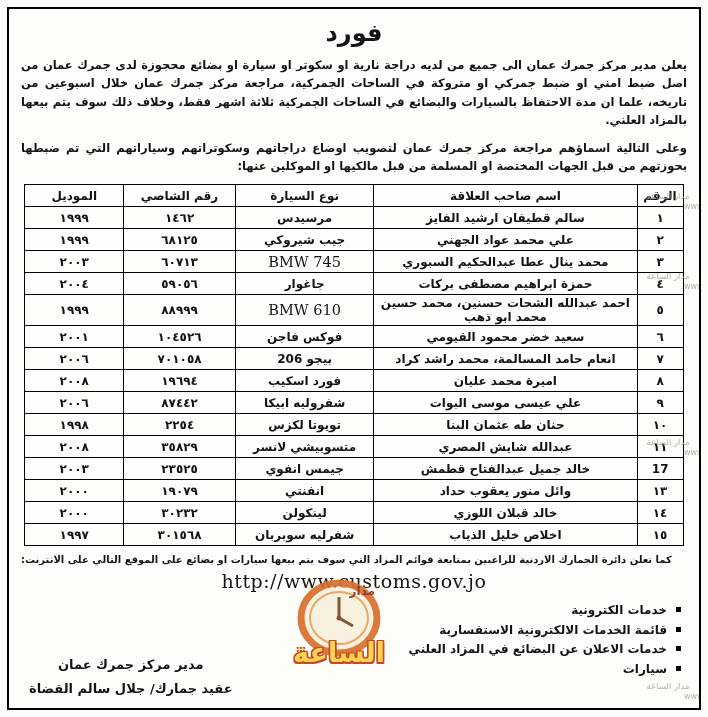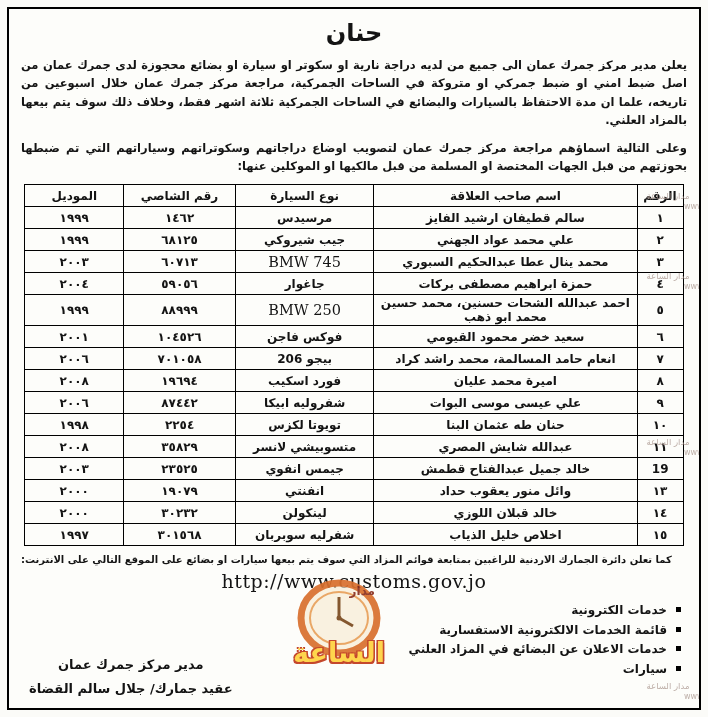--- a/index.html
+++ b/index.html
@@ -135,21 +135,21 @@
     direction:rtl;
   }
   .wm .wm-url { direction:ltr; display:block; font-size:8px;padding-left:47px; }
   .wm1 { top:182px; } .wm2 { top:262px; } .wm3 { top:428px; } .wm4 { bottom:6px; }
 </style>
 </head>
 <body>
 
 <div class="page">
 
-  <div class="title">حنان</div>
+  <div class="title">فورد</div>
 
   <p class="para">يعلن مدير مركز جمرك عمان الى جميع من لديه دراجة نارية او سكوتر او سيارة او بضائع محجوزة لدى جمرك عمان من اصل ضبط امني او ضبط جمركي او متروكة في الساحات الجمركية، مراجعة مركز جمرك عمان خلال اسبوعين من تاريخه، علما ان مدة الاحتفاظ بالسيارات والبضائع في الساحات الجمركية ثلاثة اشهر فقط، وخلاف ذلك سوف يتم بيعها بالمزاد العلني.</p>
   <p class="para">وعلى التالية اسماؤهم مراجعة مركز جمرك عمان لتصويب اوضاع دراجاتهم وسكوتراتهم وسياراتهم التي تم ضبطها بحوزتهم من قبل الجهات المختصة او المسلمة من قبل مالكيها او الموكلين عنها:</p>
 
   <table class="vehicles">
     <colgroup>
       <col class="col-num">
         <col class="col-name">
         <col class="col-car">
         <col class="col-chassis">
@@ -189,21 +189,21 @@
         <tr>
           <td class="cell-number">٤</td>
           <td class="cell-name">حمزة ابراهيم مصطفى بركات</td>
           <td class="cell-car-type">جاغوار</td>
           <td class="cell-chassis-number">٥٩٠٥٦</td>
           <td class="cell-model-year">٢٠٠٤</td>
         </tr>
         <tr>
           <td class="cell-number">٥</td>
           <td class="cell-name">احمد عبدالله الشحات حسنين، محمد حسين محمد ابو ذهب</td>
-          <td class="cell-car-type latin">BMW 250</td>
+          <td class="cell-car-type latin">BMW 610</td>
           <td class="cell-chassis-number">٨٨٩٩٩</td>
           <td class="cell-model-year">١٩٩٩</td>
         </tr>
         <tr>
           <td class="cell-number">٦</td>
           <td class="cell-name">سعيد خضر محمود القيومي</td>
           <td class="cell-car-type">فوكس فاجن</td>
           <td class="cell-chassis-number">١٠٤٥٢٦</td>
           <td class="cell-model-year">٢٠٠١</td>
         </tr>
@@ -236,21 +236,21 @@
           <td class="cell-model-year">١٩٩٨</td>
         </tr>
         <tr>
           <td class="cell-number">١١</td>
           <td class="cell-name">عبدالله شايش المصري</td>
           <td class="cell-car-type">متسوبيشي لانسر</td>
           <td class="cell-chassis-number">٣٥٨٢٩</td>
           <td class="cell-model-year">٢٠٠٨</td>
         </tr>
         <tr>
-          <td class="cell-number">19</td>
+          <td class="cell-number">17</td>
           <td class="cell-name">خالد جميل عبدالفتاح قطمش</td>
           <td class="cell-car-type">جيمس انفوي</td>
           <td class="cell-chassis-number">٢٣٥٢٥</td>
           <td class="cell-model-year">٢٠٠٣</td>
         </tr>
         <tr>
           <td class="cell-number">١٣</td>
           <td class="cell-name">وائل منور يعقوب حداد</td>
           <td class="cell-car-type">انفنتي</td>
           <td class="cell-chassis-number">١٩٠٧٩</td>

